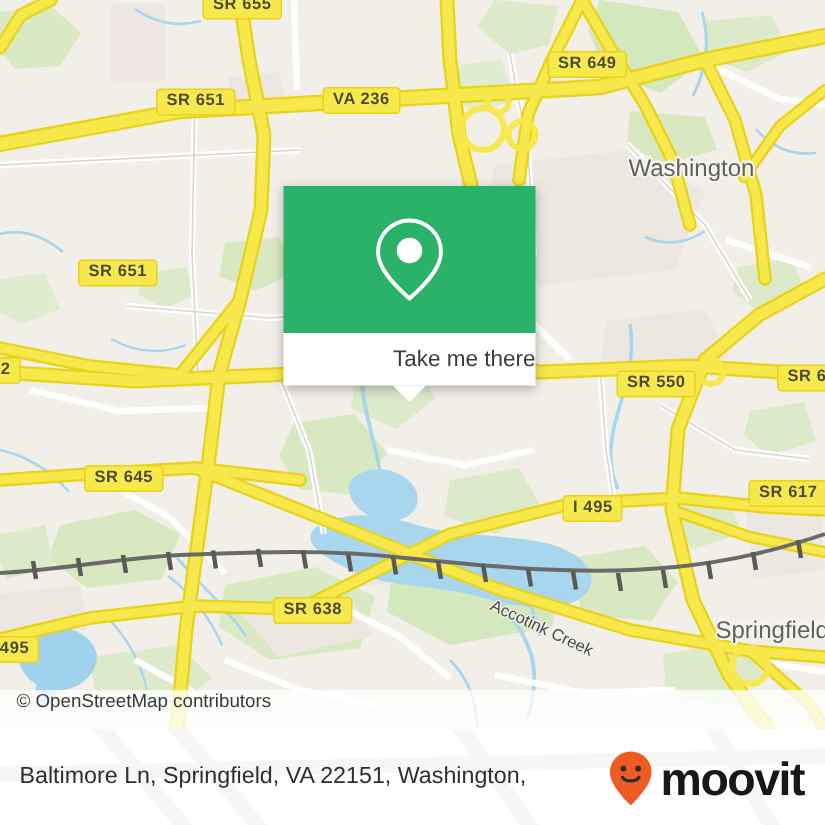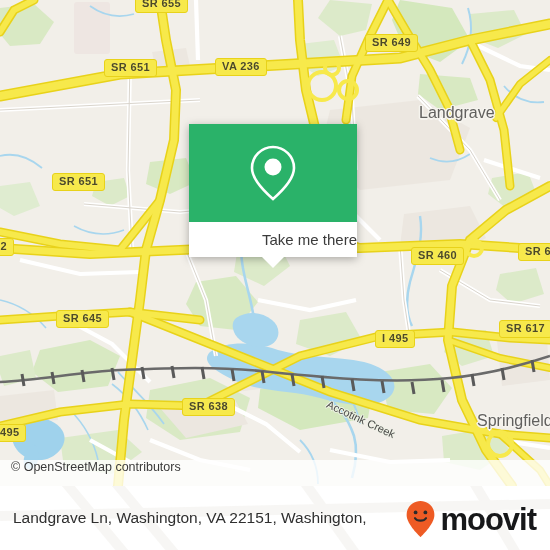--- a/index.html
+++ b/index.html
@@ -357,30 +357,30 @@
       </g>
     </svg>
 
     <div>
       <div class="road-label" style="left:135px; top:-5px;">SR 655</div>
       <div class="road-label" style="left:365px; top:34px;">SR 649</div>
       <div class="road-label" style="left:104px; top:59px;">SR 651</div>
       <div class="road-label" style="left:215px; top:58px;">VA 236</div>
       <div class="road-label" style="left:52px;  top:173px;">SR 651</div>
       <div class="road-label" style="left:-13px; top:238px;">62</div>
-      <div class="road-label" style="left:411px; top:247px;">SR 460</div>
+      <div class="road-label" style="left:411px; top:247px;">SR 550</div>
       <div class="road-label" style="left:518px; top:243px;">SR 62</div>
       <div class="road-label" style="left:56px;  top:310px;">SR 645</div>
       <div class="road-label" style="left:375px; top:330px;">I 495</div>
       <div class="road-label" style="left:499px; top:320px;">SR 617</div>
       <div class="road-label" style="left:-14px; top:424px;">I 495</div>
       <div class="road-label" style="left:182px; top:398px;">SR 638</div>
     </div>
 
-    <div class="place-label" style="left:419px; top:104px;">Landgrave</div>
+    <div class="place-label" style="left:419px; top:104px;">Washington</div>
     <div class="place-label" style="left:477px; top:412px;">Springfield</div>
 
     <div class="creek-label" style="left:330px; top:398px; transform: rotate(25deg); transform-origin: left top;">Accotink Creek</div>
 
     <div id="attribution">
       <span>© OpenStreetMap contributors</span>
     </div>
 
     <div id="popup">
       <div id="popup-top">
@@ -401,21 +401,21 @@
       <g fill="none" stroke="#f0eeea" stroke-width="10">
         <path d="M60 -10 L130 74"></path>
         <path d="M110 -10 L180 74"></path>
         <path d="M300 -10 L360 74"></path>
         <path d="M470 -10 L520 74"></path>
         <path d="M0 30 L550 18"></path>
       </g>
     </svg>
 
     <div id="footer-text">
-      <div>Landgrave Ln, Washington, VA 22151, Washington,</div>
+      <div>Baltimore Ln, Springfield, VA 22151, Washington,</div>
     </div>
 
     <div id="brand">
       <svg width="31" height="38" viewBox="0 0 31 38">
         <path d="M15.5 1 C7.8 1 1.6 7.2 1.6 14.9 C1.6 24.3 15.5 37 15.5 37
                  C15.5 37 29.4 24.3 29.4 14.9 C29.4 7.2 23.2 1 15.5 1 Z" fill="#ee5b24"></path>
         <circle cx="10.6" cy="12.4" r="1.9" fill="#2b2b2b"></circle>
         <circle cx="20.4" cy="12.4" r="1.9" fill="#2b2b2b"></circle>
         <path d="M10 18.2 C12 21.4 19 21.4 21 18.2" fill="none" stroke="#2b2b2b" stroke-width="2.1" stroke-linecap="round"></path>
       </svg>

